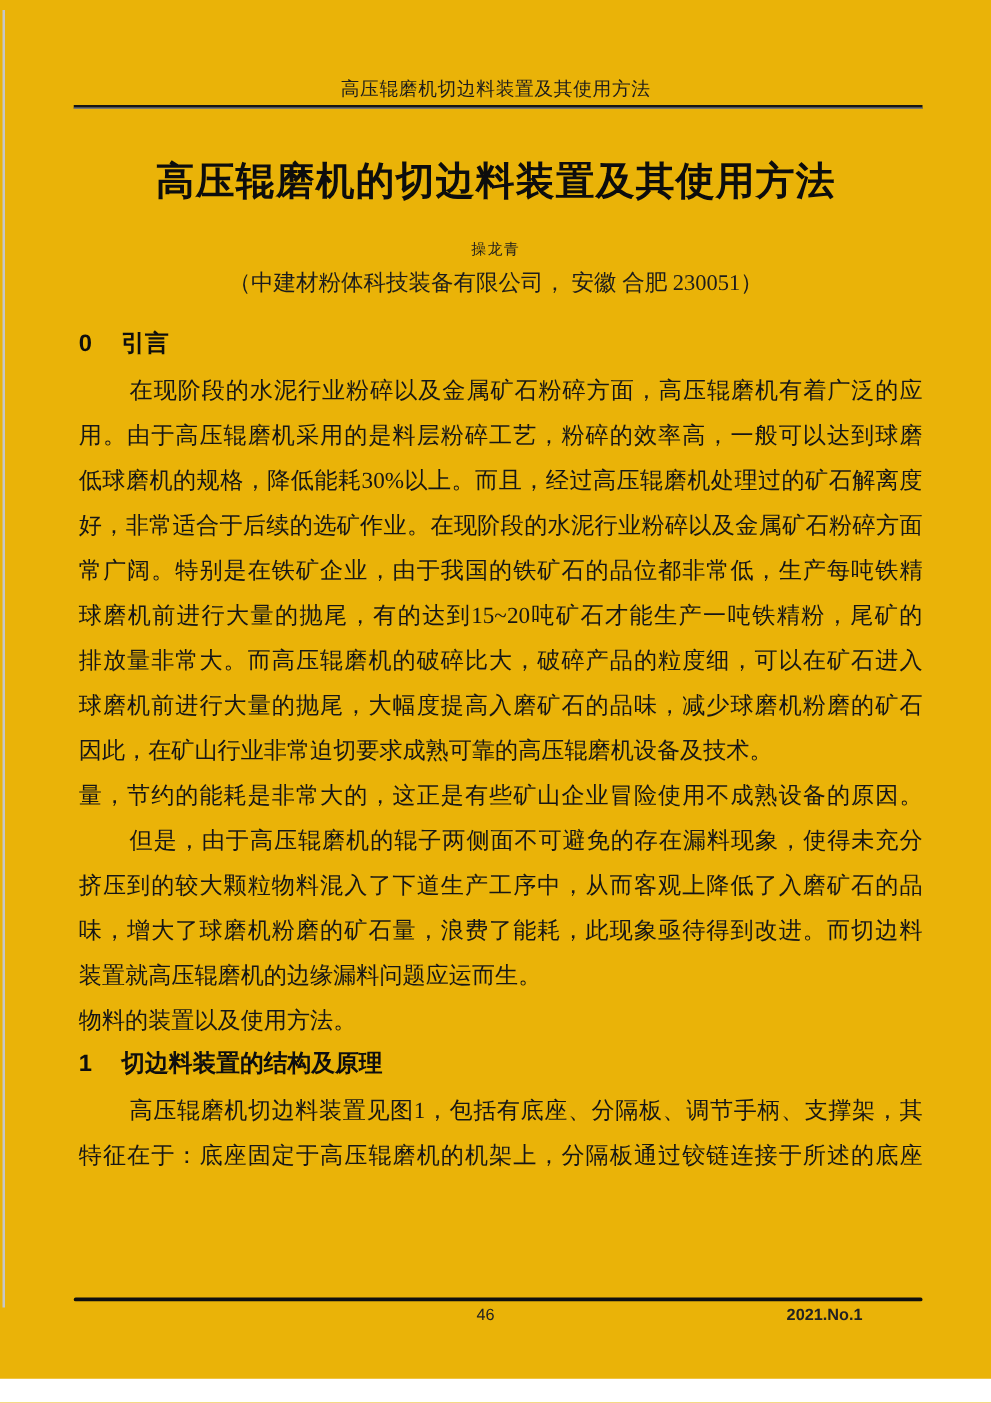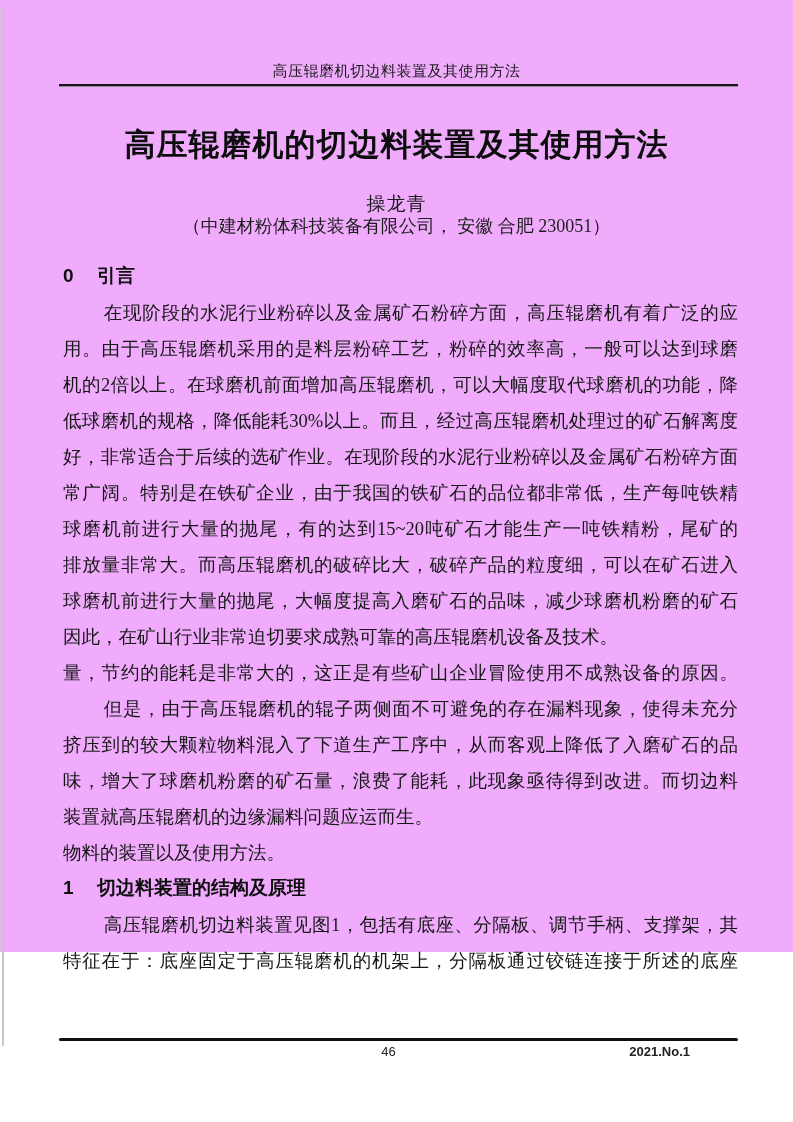--- a/index.html
+++ b/index.html
@@ -4,21 +4,21 @@
 <style>
   html,body{margin:0;padding:0;}
   body{
     width:793px;height:1122px;
     background:#ffffff;
     font-family:"Liberation Serif","DejaVu Serif",serif;
     color:#1a1a1a;
     position:relative;
     overflow:hidden;
   }
-  .page{position:relative;width:793px;height:952px;background:#f0abfc;}
+  .page{position:relative;width:793px;height:1103px;background:#eab308;}
 
   .scan-line{
     position:absolute;left:2px;top:8px;width:2px;height:1038px;
     background:#c6c6c6;
   }
 
   .running-title{
     position:absolute;top:62px;left:0;right:0;
     text-align:center;
     font-size:15px;letter-spacing:0.5px;
@@ -34,21 +34,21 @@
     position:absolute;top:124px;left:40px;width:713px;
     text-align:center;
     font-family:"Liberation Sans","DejaVu Sans",sans-serif;
     font-weight:bold;
     font-size:31px;letter-spacing:1px;
     color:#0d0d0d;
   }
 
   .author{
     position:absolute;top:191px;left:0;right:0;
-    text-align:center;font-size:19px;color:#1c1c1c;letter-spacing:1px;
+    text-align:center;font-size:12px;color:#1c1c1c;letter-spacing:1px;
   }
   .affiliation{
     position:absolute;top:214px;left:0;right:0;
     text-align:center;font-size:18px;color:#1c1c1c;
   }
 
   .body-flow{
     position:absolute;top:259px;left:63px;width:675px;
   }
   .section-heading{
@@ -105,21 +105,20 @@
   <h1 class="doc-title" style="margin:0;">高压辊磨机的切边料装置及其使用方法</h1>
 
   <div class="author">操龙青</div>
 
   <div class="affiliation">（中建材粉体科技装备有限公司， 安徽 合肥 230051）</div>
 
   <div class="body-flow">
       <div class="section-heading"><span class="sec-num">0</span><span class="sec-title">引言</span></div>
       <div class="body-line first">在现阶段的水泥行业粉碎以及金属矿石粉碎方面，高压辊磨机有着广泛的应</div>
       <div class="body-line">用。由于高压辊磨机采用的是料层粉碎工艺，粉碎的效率高，一般可以达到球磨</div>
-      <div class="body-line">机的2倍以上。在球磨机前面增加高压辊磨机，可以大幅度取代球磨机的功能，降</div>
       <div class="body-line">低球磨机的规格，降低能耗30%以上。而且，经过高压辊磨机处理过的矿石解离度</div>
       <div class="body-line">好，非常适合于后续的选矿作业。在现阶段的水泥行业粉碎以及金属矿石粉碎方面</div>
       <div class="body-line">常广阔。特别是在铁矿企业，由于我国的铁矿石的品位都非常低，生产每吨铁精</div>
       <div class="body-line">球磨机前进行大量的抛尾，有的达到15~20吨矿石才能生产一吨铁精粉，尾矿的</div>
       <div class="body-line">排放量非常大。而高压辊磨机的破碎比大，破碎产品的粒度细，可以在矿石进入</div>
       <div class="body-line">球磨机前进行大量的抛尾，大幅度提高入磨矿石的品味，减少球磨机粉磨的矿石</div>
       <div class="body-line para-end">因此，在矿山行业非常迫切要求成熟可靠的高压辊磨机设备及技术。</div>
       <div class="body-line">量，节约的能耗是非常大的，这正是有些矿山企业冒险使用不成熟设备的原因。</div>
       <div class="body-line first">但是，由于高压辊磨机的辊子两侧面不可避免的存在漏料现象，使得未充分</div>
       <div class="body-line">挤压到的较大颗粒物料混入了下道生产工序中，从而客观上降低了入磨矿石的品</div>

